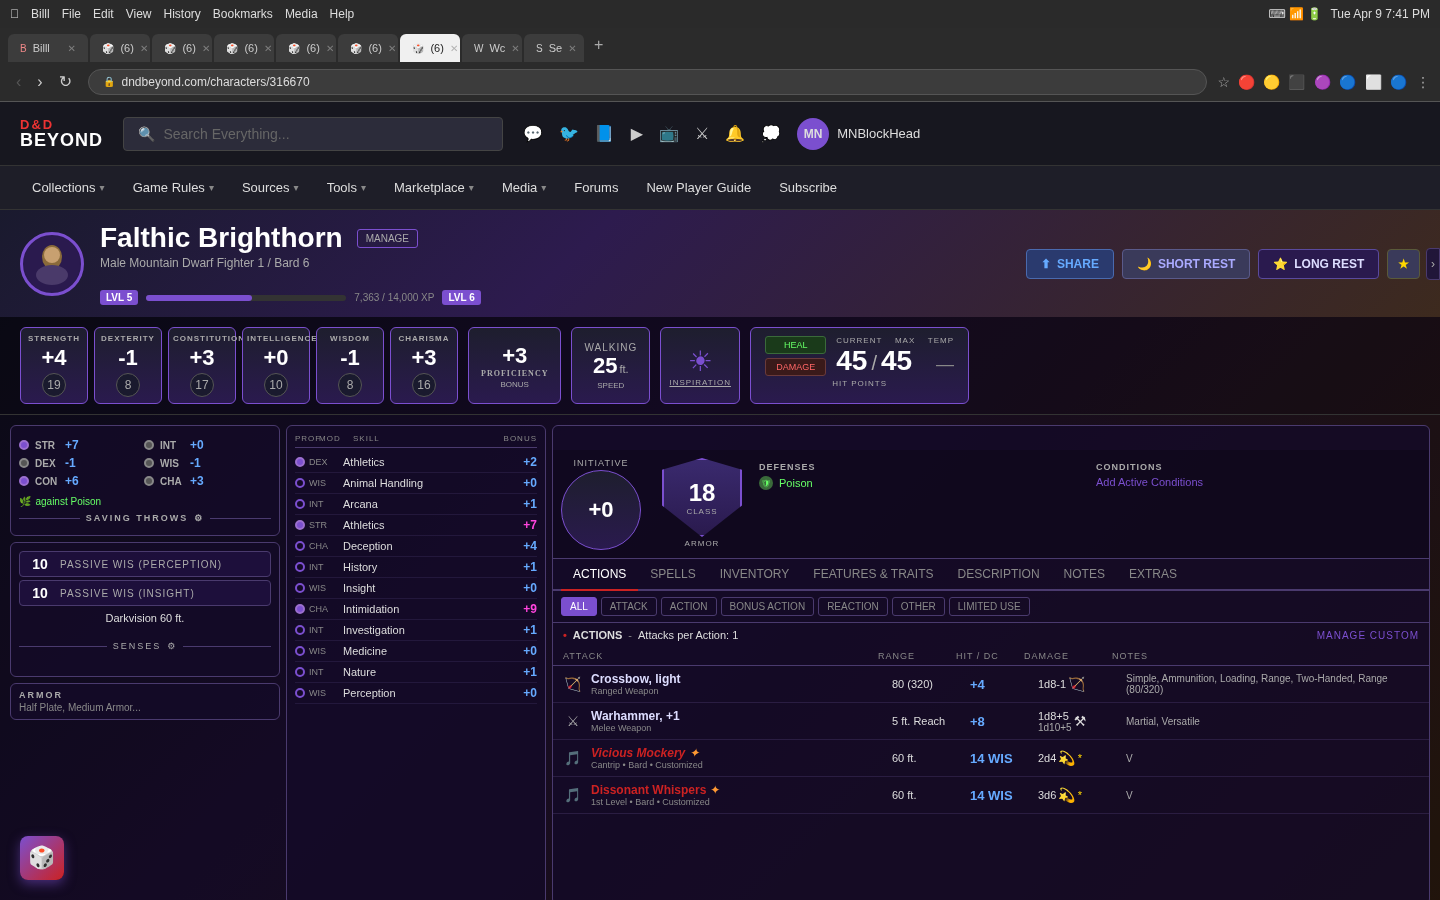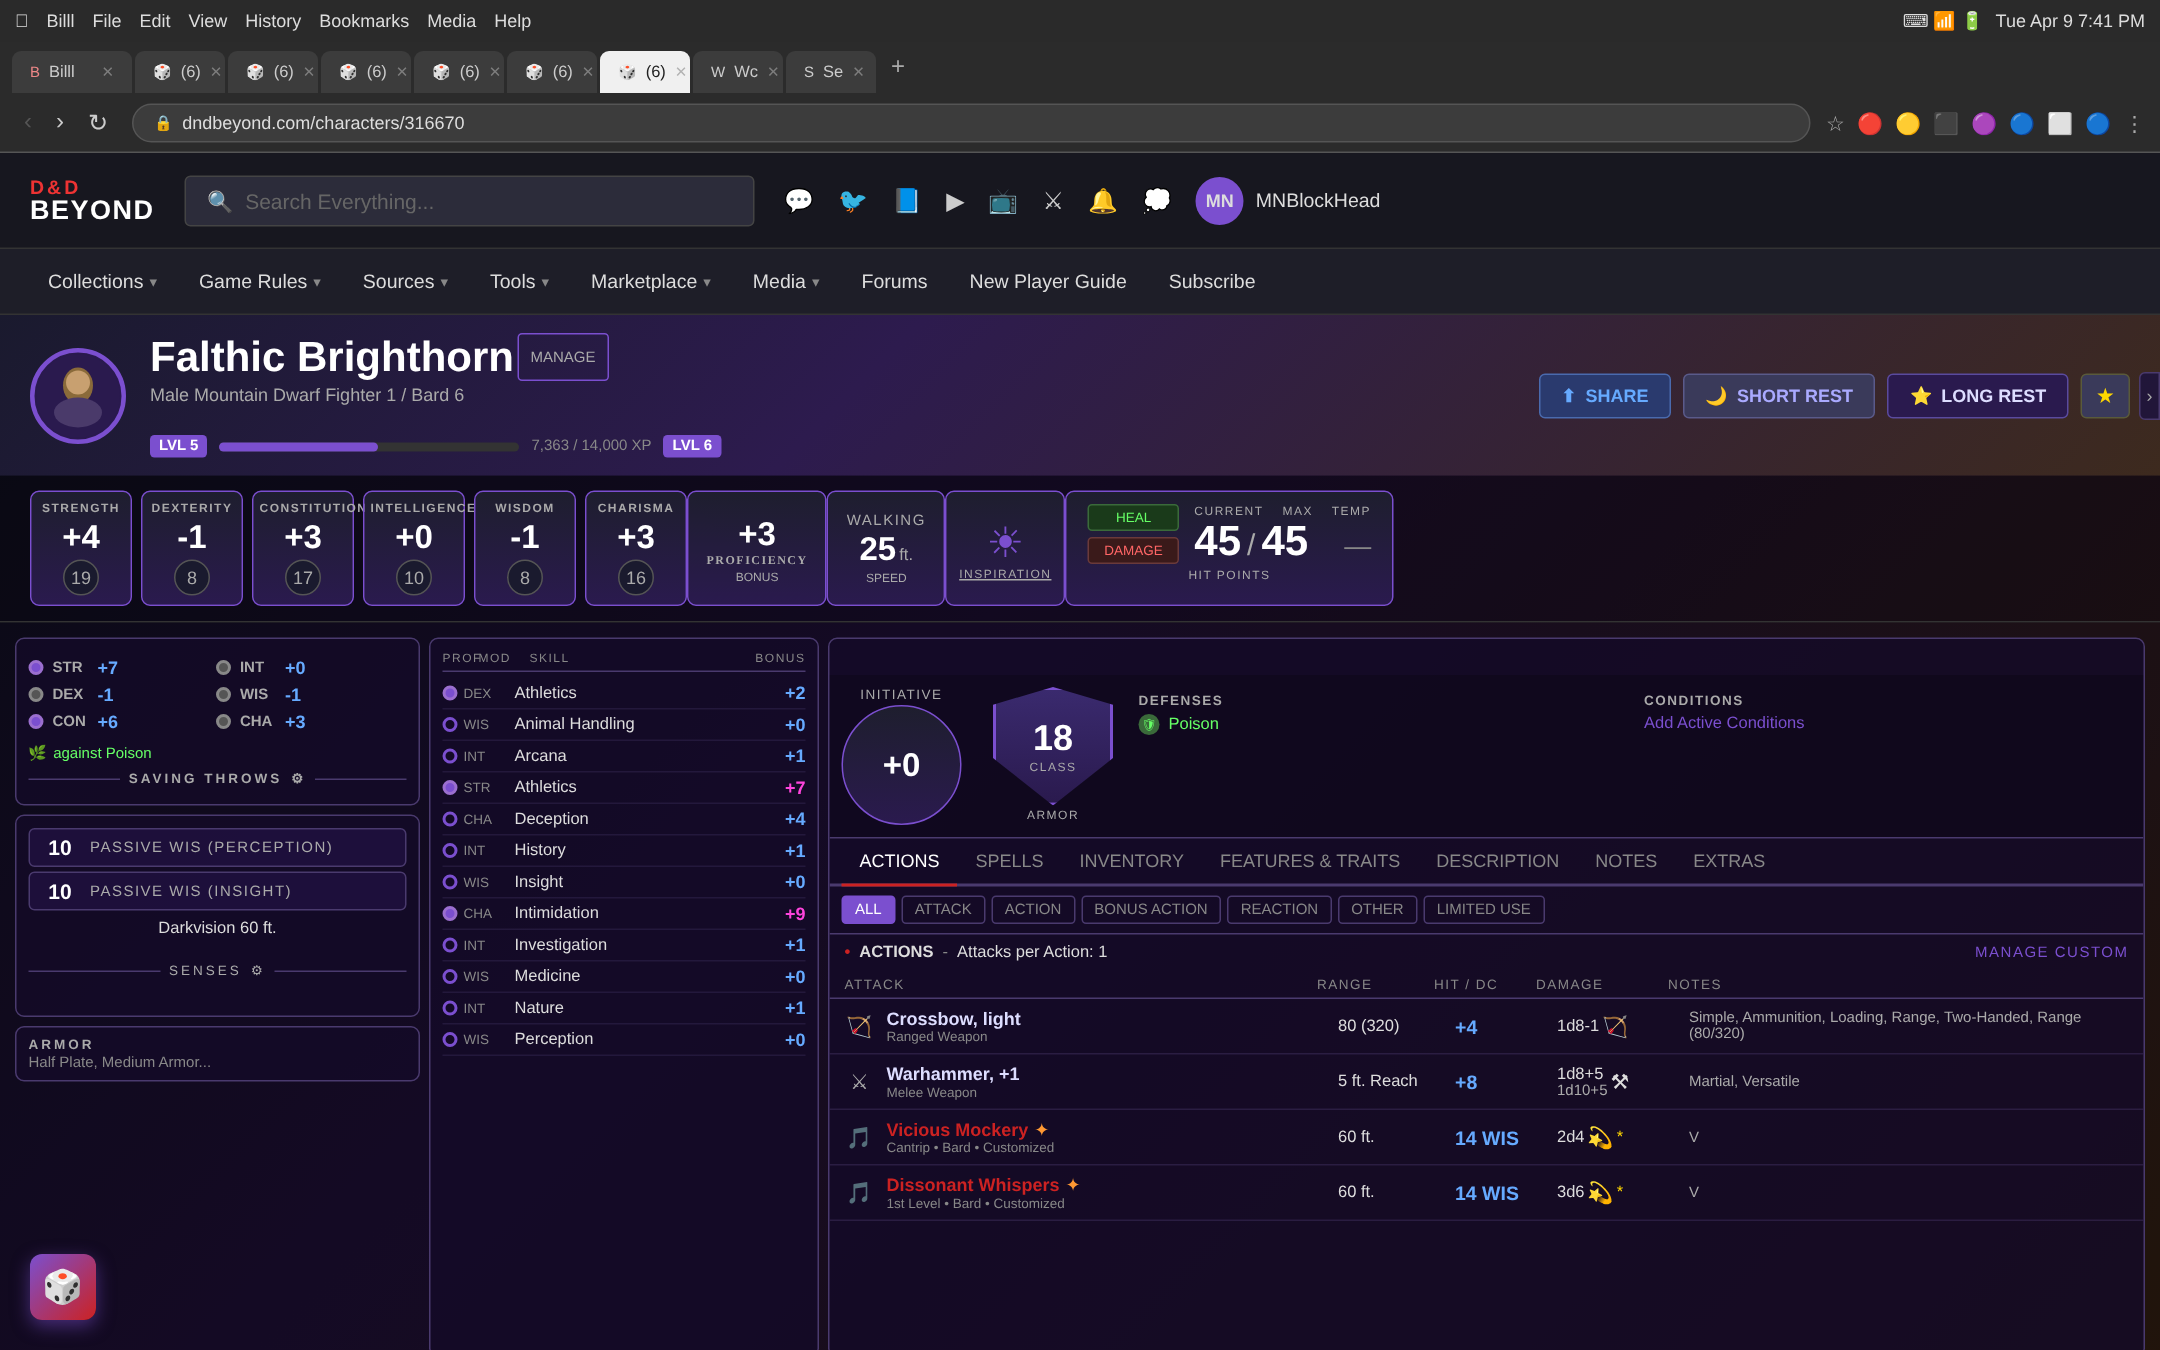--- a/index.html
+++ b/index.html
@@ -34,21 +34,21 @@
     .xp-text { font-size: 10px; color: #888; }
     .manage-btn { background: transparent; border: 1px solid #7b4fcf; color: #aaa; font-size: 10px; padding: 3px 8px; border-radius: 3px; cursor: pointer; }
     .char-actions { display: flex; gap: 8px; align-items: center; }
     .action-btn { display: flex; align-items: center; gap: 6px; padding: 7px 14px; border-radius: 4px; font-size: 12px; font-weight: bold; cursor: pointer; border: none; }
     .share-btn { background: #2a3a6e; color: #6af; border: 1px solid #4a6aae; }
     .short-rest-btn { background: #3a3a5a; color: #aaf; border: 1px solid #5a5a8a; }
     .long-rest-btn { background: #2a1a4e; color: #ddf; border: 1px solid #5a4a9e; }
     .star-btn { background: #3a3a5a; color: #ffd700; border: 1px solid #5a5a3a; padding: 7px 10px; }
 
     
-    .stats-area { background: rgba(0,0,0,0.3); padding: 10px 20px; display: flex; align-items: stretch; border-bottom: 1px solid #333; }
+    .stats-area { background: rgba(0,0,0,0.3); padding: 10px 20px; display: flex; gap: 10px; align-items: stretch; border-bottom: 1px solid #333; }
 
     
     .ability-scores { display: flex; gap: 6px; }
     .ability-card { background: linear-gradient(180deg, #1e1e2e, #2a1a4e); border: 1px solid #7b4fcf; border-radius: 6px; width: 68px; text-align: center; padding: 6px 4px; }
     .ability-name { font-size: 8px; color: #aaa; letter-spacing: 1px; font-weight: bold; margin-bottom: 2px; }
     .ability-mod { font-size: 22px; font-weight: bold; color: #fff; }
     .ability-score { font-size: 12px; color: #aaa; background: #1a1a2e; border-radius: 50%; width: 24px; height: 24px; display: flex; align-items: center; justify-content: center; margin: 2px auto 0; border: 1px solid #555; }
 
     
     .stat-box { background: linear-gradient(180deg, #1e1e2e, #2a1a4e); border: 1px solid #7b4fcf; border-radius: 6px; text-align: center; padding: 6px 12px; display: flex; flex-direction: column; align-items: center; justify-content: center; }
@@ -365,21 +365,21 @@
   <div class="char-header">
     <div class="char-avatar">
       <svg width="58" height="58" viewBox="0 0 58 58">
         <circle cx="29" cy="29" r="28" fill="#2a1a4e"></circle>
         <ellipse cx="29" cy="22" rx="10" ry="12" fill="#8a6a3a"></ellipse>
         <ellipse cx="29" cy="40" rx="16" ry="10" fill="#4a3a6a"></ellipse>
         <circle cx="29" cy="20" r="8" fill="#c8a070"></circle>
       </svg>
     </div>
     <div class="char-info">
-      <div style="display:flex;gap:2px;">
+      <div style="display:flex;align-items:center;gap:14px;">
         <span class="char-name">Falthic Brighthorn</span>
         <button class="manage-btn">MANAGE</button>
       </div>
       <div class="char-sub">
         <span>Male</span>
         <span> </span>
         <span>Mountain Dwarf</span>
         <span>  </span>
         <span>Fighter</span>
         <span> </span>
@@ -790,21 +790,21 @@
           <span style="font-size:14px;">⚒</span>
         </div>
         <div class="notes-val col-notes">
           <span>Martial, Versatile</span>
         </div>
       </div>
 
       <div class="attack-row">
         <div class="weapon-icon">🎵</div>
         <div class="weapon-info col-attack">
-          <div style="display:flex;align-items:center;gap:4px;">
+          <div style="display:flex;align-items:center;gap:4px;font-style:italic;">
             <div class="weapon-name special">Vicious Mockery</div>
             <span class="bard-star">✦</span>
           </div>
           <div class="weapon-customized">Cantrip • Bard • Customized</div>
         </div>
         <div class="range-val col-range">60 ft.</div>
         <div class="hit-val col-hit">14 WIS</div>
         <div class="damage-val col-damage">
           <span>2d4</span>
           <span style="font-size:14px;">💫</span>

